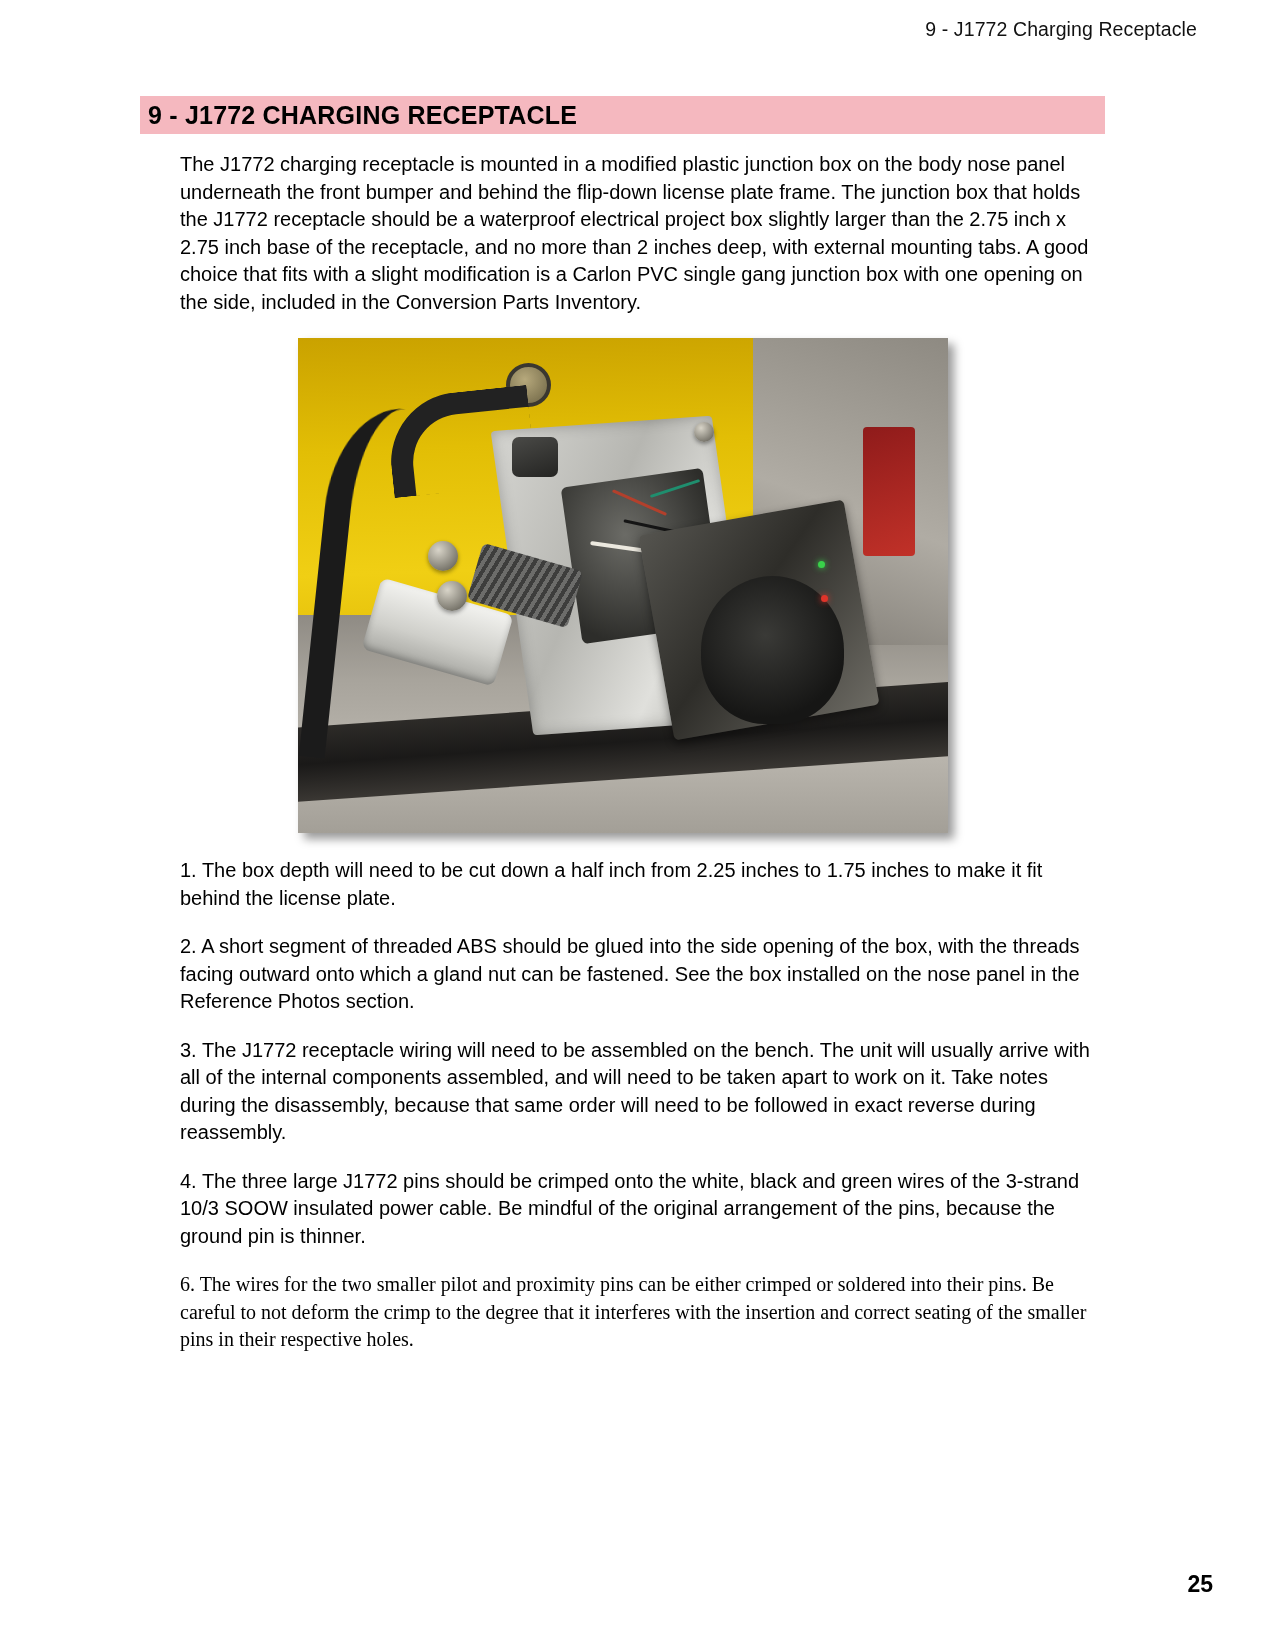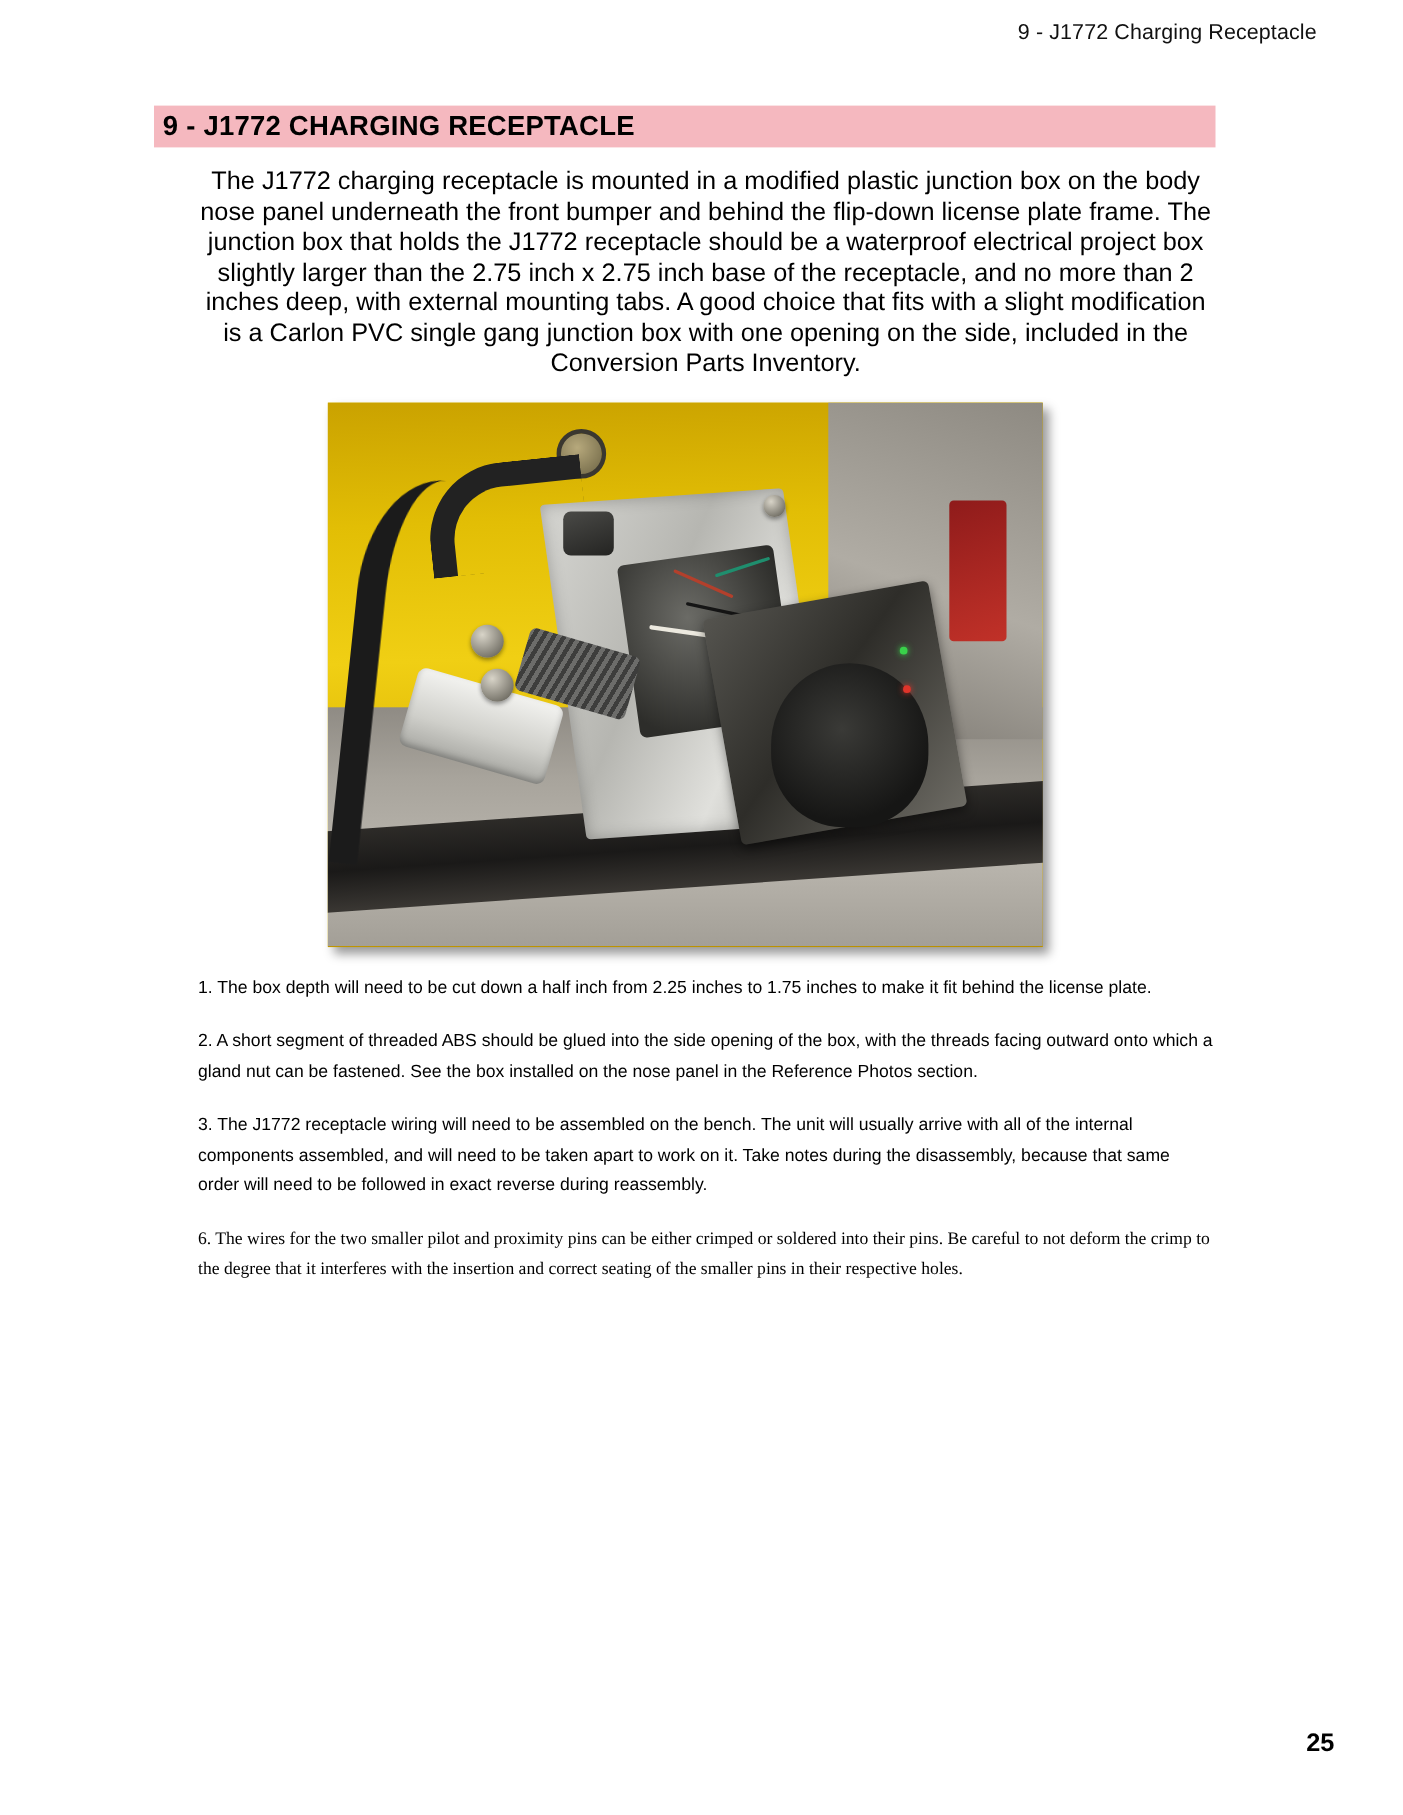--- a/index.html
+++ b/index.html
@@ -53,23 +53,23 @@
     font-weight: bold;
     letter-spacing: 0.2px;
     color: #000;
   }
 
   
   .intro {
     margin-top: 17px;
     padding-left: 40px;
     padding-right: 2px;
-    font-size: 23px;
+    font-size: 20px;
     line-height: 27.5px;
-    text-align: center;
+    text-align: left;
   }
 
   .figure {
     margin-top: 22px;
     display: flex;
     justify-content: center;
   }
   .photo {
     width: 650px;
     height: 495px;
@@ -193,21 +193,21 @@
     position: absolute; left: 32%; top: 5%; width: 7%; height: 9%;
     background: radial-gradient(circle at 40% 35%, #b7a97c, #6d6444);
     border-radius: 50%;
     border: 4px solid #3a3730;
   }
 
   .steps {
     margin-top: 24px;
     padding-left: 40px;
     padding-right: 2px;
-    font-size: 16px;
+    font-size: 20px;
     line-height: 27.5px;
   }
   .steps p { margin: 0 0 21px 0; }
   .steps p:last-child { margin-bottom: 0; font-family: Liberation Serif, serif; }
 
   
   .page-number {
     position: absolute;
     right: 62px;
     bottom: 52px;
@@ -256,20 +256,21 @@
         <div class="p-bolt" style="left:20%; top:41%;"></div>
         <div class="p-bolt" style="left:21.5%; top:49%;"></div>
         <div class="p-bolt" style="left:61%; top:17%; width:20px; height:20px;"></div>
       </div>
     </div>
 
     <div class="steps">
       <p>1. The box depth will need to be cut down a half inch from 2.25 inches to 1.75 inches to make it fit behind the license plate.</p>
       <p>2.  A short segment of threaded ABS should be glued into the side opening of the box, with the threads facing outward onto which a gland nut can be fastened. See the box installed on the nose panel in the Reference Photos section.</p>
       <p>3.  The J1772 receptacle wiring will need to be assembled on the bench. The unit will usually arrive with all of the internal components assembled, and will need to be taken apart to work on it. Take notes during the disassembly, because that same order will need to be followed in exact reverse during reassembly.</p>
+      <p>4.  The three large J1772 pins should be crimped onto the white, black and green wires of the 3-strand 10/3 SOOW insulated power cable. Be mindful of the original arrangement of the pins, because the ground pin is thinner.</p>
       <p>6.  The wires for the two smaller pilot and proximity pins can be either crimped or soldered into their pins. Be careful to not deform the crimp to the degree that it interferes with the insertion and correct seating of the smaller pins in their respective holes.</p>
     </div>
 
   </div>
 
   <div class="page-number">25</div>
 
 </div>
 
 </body></html>

